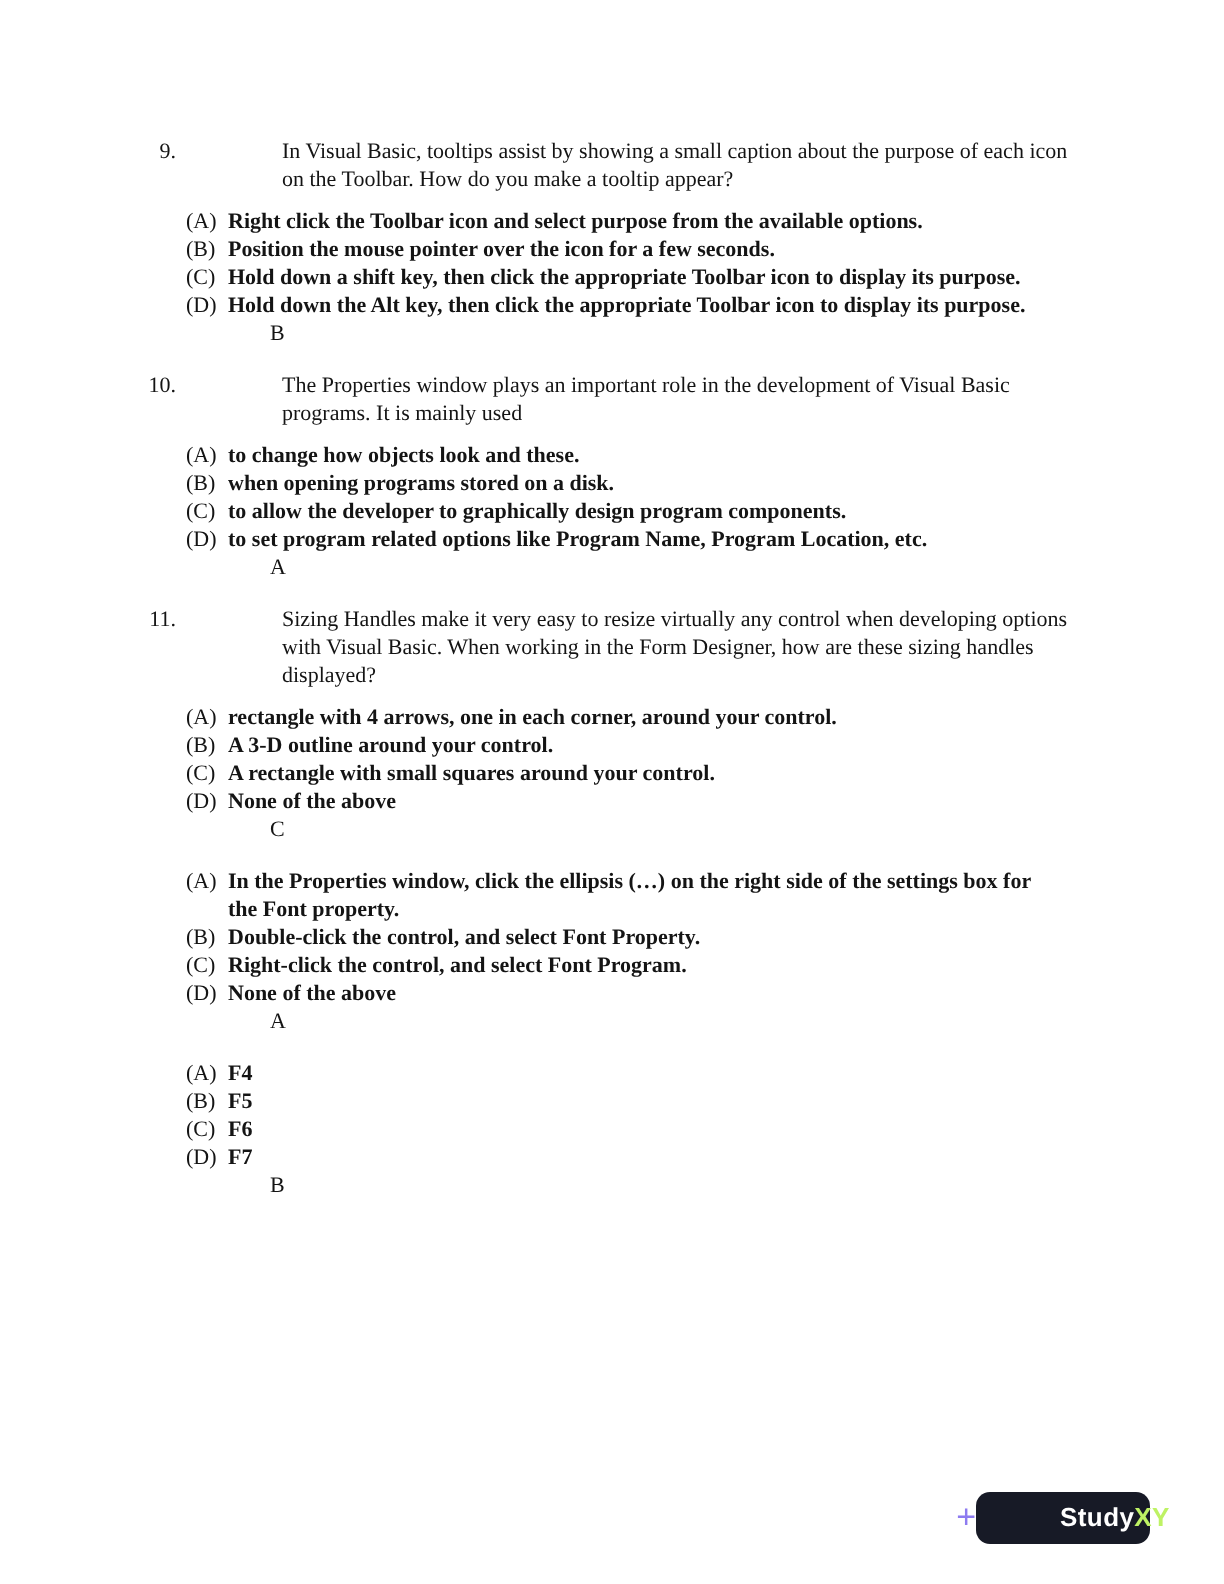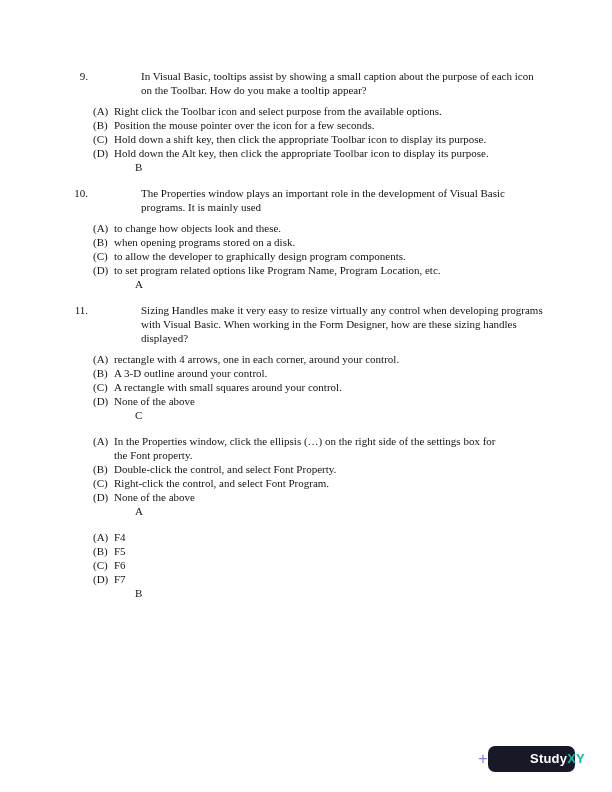--- a/index.html
+++ b/index.html
@@ -48,20 +48,21 @@
   .opt-row {
     display: flex;
   }
   .opt-label {
     flex: none;
     width: 21px;
   }
   .opt-text {
     white-space: pre-wrap;
     flex: 1;
+    font-weight: bold;
   }
   .answer {
     margin-left: 42px;
   }
   .brand-logo {
     position: absolute;
     left: 488px;
     top: 746px;
     width: 87px;
     height: 26px;
@@ -142,21 +143,21 @@
           <span class="opt-label">(D)</span>
           <span class="opt-text">to set program related options like Program Name, Program Location, etc.</span>
         </div>
         <div class="answer">A</div>
       </div>
     </div>
 
     <div class="question">
       <div class="q-row">
         <span class="q-num">11.</span>
-        <span class="q-text">Sizing Handles make it very easy to resize virtually any control when developing programs
+        <span class="q-text">Sizing Handles make it very easy to resize virtually any control when developing options
 with Visual Basic. When working in the Form Designer, how are these sizing handles
 displayed?</span>
       </div>
       <div class="options">
         <div class="opt-row">
           <span class="opt-label">(A)</span>
           <span class="opt-text">rectangle with 4 arrows, one in each corner, around your control.</span>
         </div>
         <div class="opt-row">
           <span class="opt-label">(B)</span>
@@ -218,16 +219,16 @@
         <div class="answer">B</div>
       </div>
     </div>
 
   </div>
 
   <div class="brand-logo" style="background: rgb(23, 26, 38); color: rgb(255, 255, 255);">
     <span class="brand-plus" style="color: rgb(141, 123, 240);">+</span>
     <span class="brand-text">
         <span>Study</span>
-        <span class="brand-accent" style="color: #14b8a6; text-align: right;">XY</span>
+        <span class="brand-accent" style="color: #bef264; text-align: right;">XY</span>
       </span>
   </div>
 </div>
 
 </body></html>

